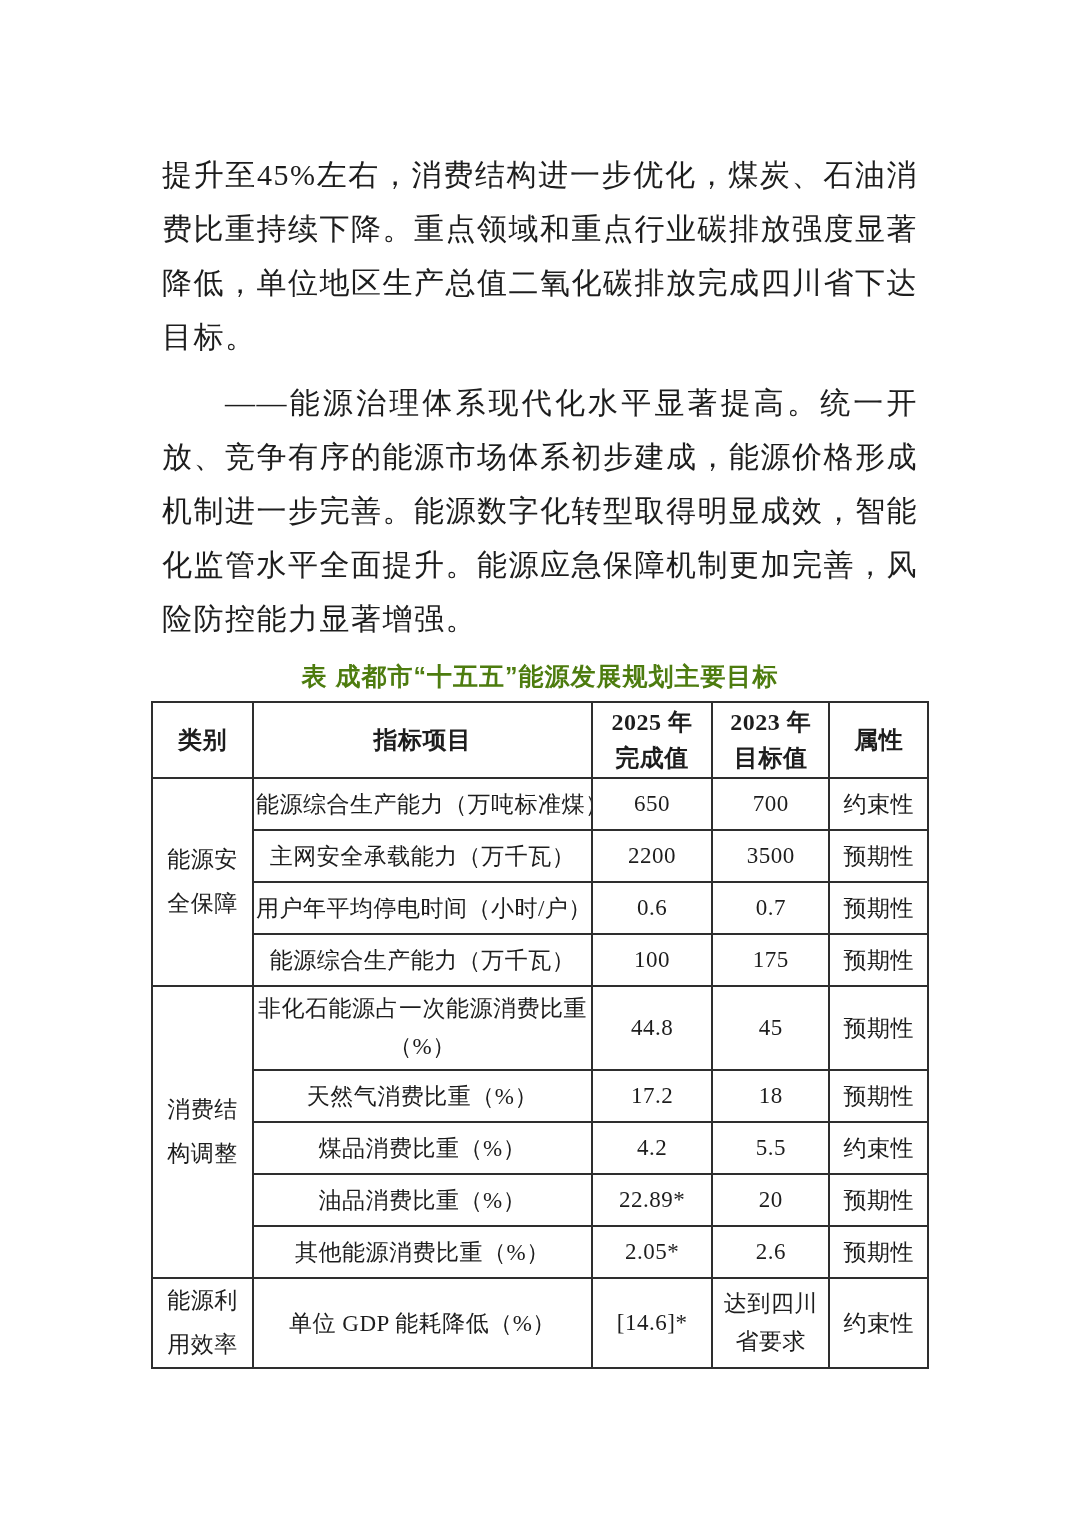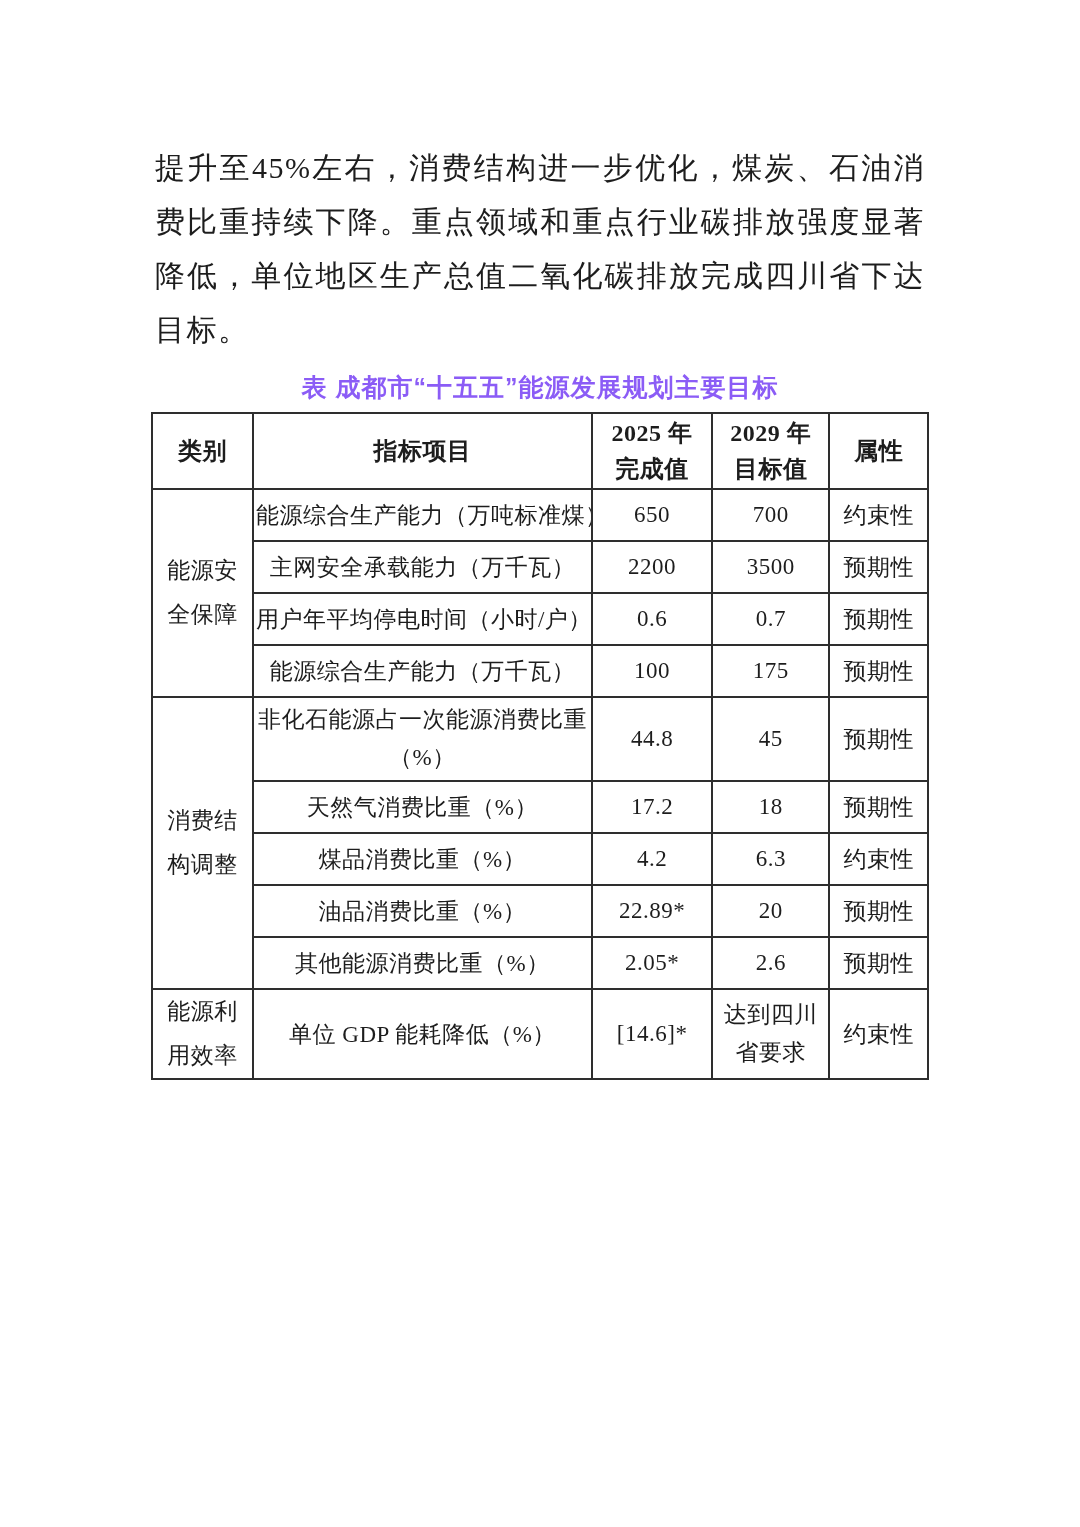--- a/index.html
+++ b/index.html
@@ -19,30 +19,30 @@
     width: 780px;
     margin: 0 auto;
     padding-top: 136px;
   }
   .body-para {
     font-size: 30px;
     line-height: 54px;
     text-align: justify;
     text-justify: inter-ideograph;
     letter-spacing: 1.5px;
-    margin: 5px;
+    margin: 12px;
   }
   .body-para.indented {
     text-indent: 63px;
   }
   .table-caption {
     font-family: "Liberation Sans", "DejaVu Sans", sans-serif;
     font-weight: 700;
     font-size: 25px;
-    color: #8b5cf6;
+    color: #4d7c0f;
     text-align: center;
     margin: 14px 0 8px 0;
     letter-spacing: 1px;
   }
   table.targets {
     border-collapse: collapse;
     width: 778px;
     table-layout: fixed;
     margin: 0 auto;
   }
@@ -68,20 +68,21 @@
   tr.row-last { height: 80px; }
   td.cat div  { line-height: 44px; }
   td .line    { line-height: 38px; }
 </style>
 </head>
 <body>
 
 <div class="content">
 
   <p class="body-para">提升至45%左右，消费结构进一步优化，煤炭、石油消费比重持续下降。重点领域和重点行业碳排放强度显著降低，单位地区生产总值二氧化碳排放完成四川省下达目标。</p>
+  <p class="body-para indented">——能源治理体系现代化水平显著提高。统一开放、竞争有序的能源市场体系初步建成，能源价格形成机制进一步完善。能源数字化转型取得明显成效，智能化监管水平全面提升。能源应急保障机制更加完善，风险防控能力显著增强。</p>
 
   <div class="table-caption">表 成都市“十五五”能源发展规划主要目标</div>
 
   <table class="targets">
     <colgroup>
       <col style="width:13.0%">
       <col style="width:43.7%">
       <col style="width:15.5%">
       <col style="width:15.1%">
       <col style="width:12.7%">
@@ -89,21 +90,21 @@
 
     <tbody>
         <tr class="thead">
       <td>类别</td>
       <td>指标项目</td>
       <td class="two-line">
         <div>2025 年</div>
         <div>完成值</div>
       </td>
       <td class="two-line">
-        <div>2029 年</div>
+        <div>2023 年</div>
         <div>目标值</div>
       </td>
       <td>属性</td>
     </tr>
 
     <tr class="row-std">
       <td class="cat" rowspan="4">
         <div>能源安</div>
         <div>全保障</div>
       </td>
@@ -146,21 +147,21 @@
     </tr>
     <tr class="row-std">
       <td>天然气消费比重（%）</td>
       <td>17.2</td>
       <td>18</td>
       <td>预期性</td>
     </tr>
     <tr class="row-std">
       <td>煤品消费比重（%）</td>
       <td>4.2</td>
-      <td>6.3</td>
+      <td>5.5</td>
       <td>约束性</td>
     </tr>
     <tr class="row-std">
       <td>油品消费比重（%）</td>
       <td>22.89*</td>
       <td>20</td>
       <td>预期性</td>
     </tr>
     <tr class="row-std">
       <td>其他能源消费比重（%）</td>

